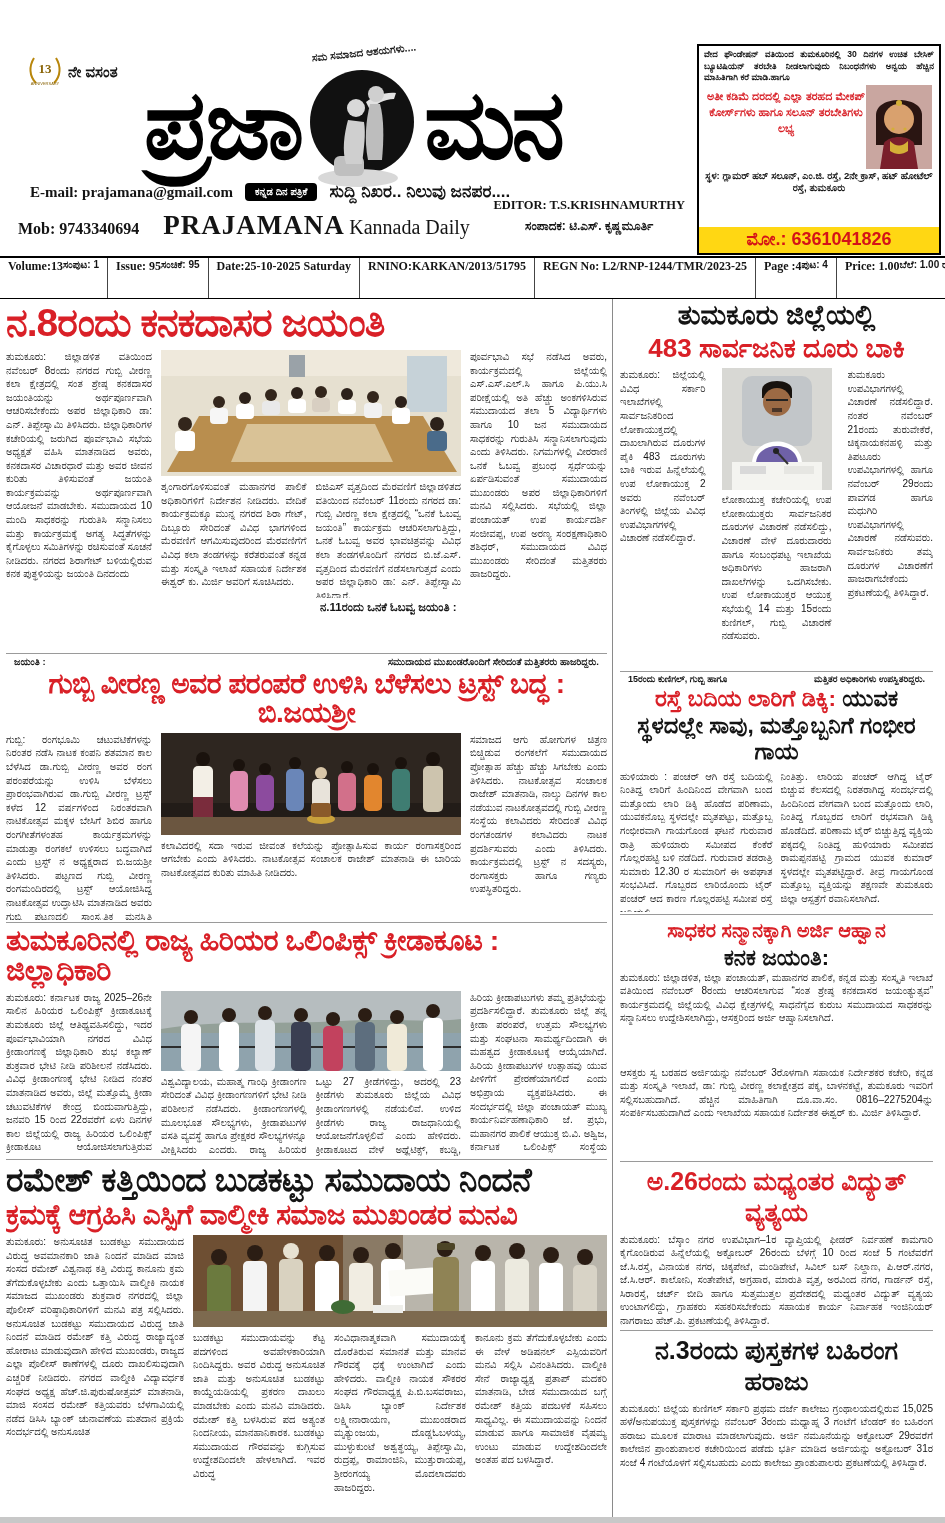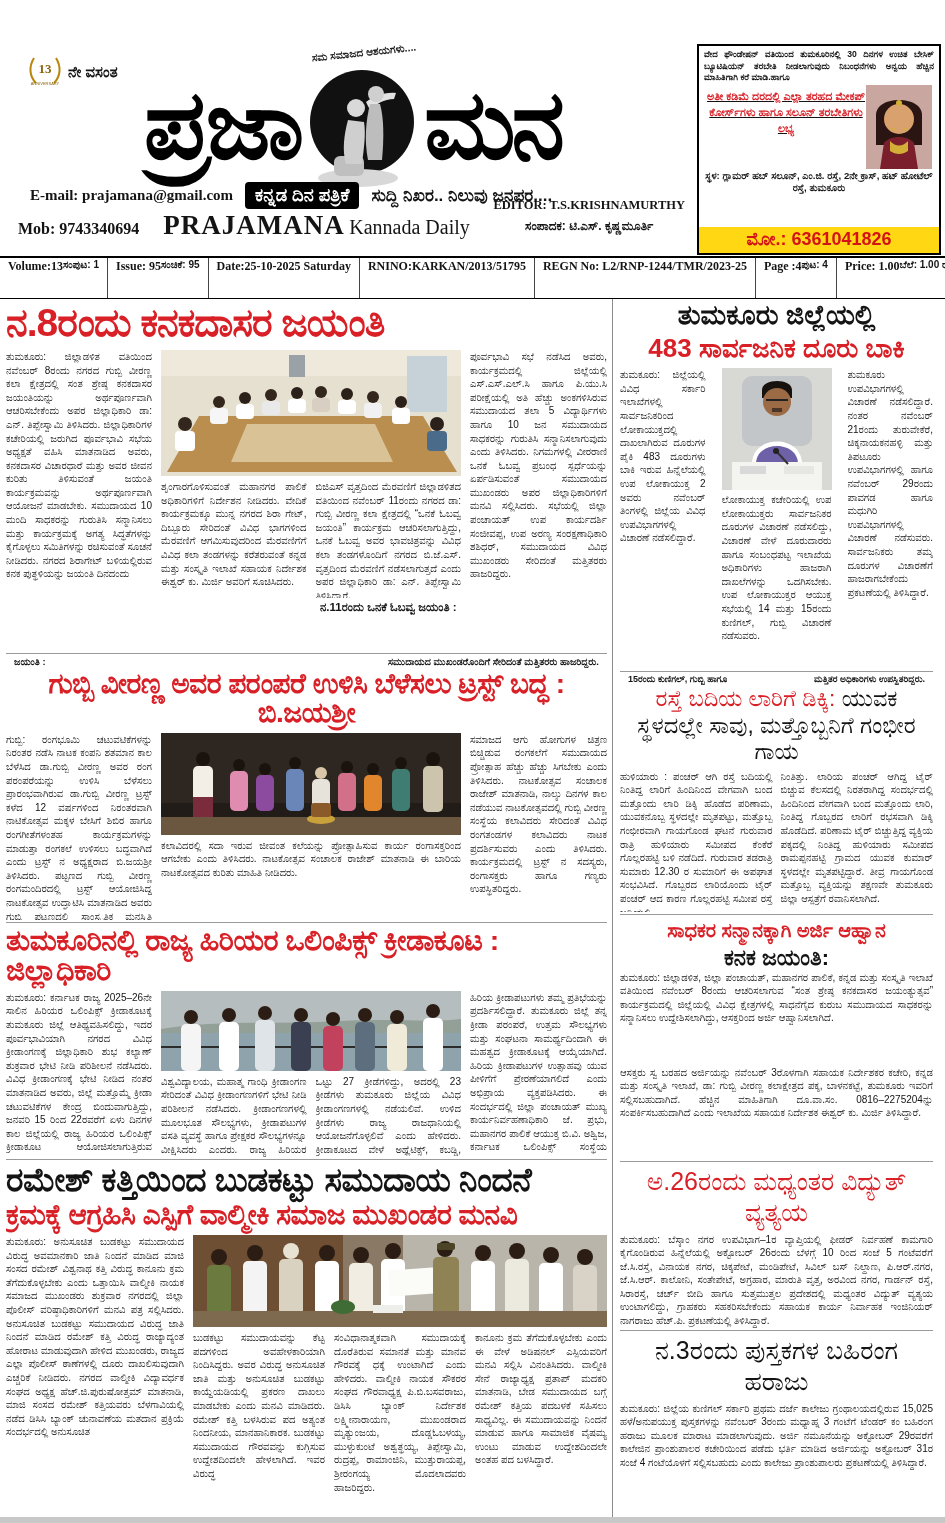--- a/index.html
+++ b/index.html
@@ -8,34 +8,34 @@
   
   .masthead{position:relative;height:256px;}
   .anniv{position:absolute;left:28px;top:52px;display:flex;align-items:center;gap:6px;}
   .anniv .suffix{font-weight:700;font-size:15px;}
   .title-row{position:absolute;left:10px;top:60px;width:685px;display:flex;align-items:center;justify-content:center;gap:4px;}
   .title-word{font-weight:800;font-size:96px;line-height:1;letter-spacing:-4px;color:#000;}
   .emblem-wrap{position:relative;width:116px;height:130px;flex:0 0 116px;}
   .arc-slogan{position:absolute;top:-14px;left:-40px;width:200px;text-align:center;font-size:10.5px;font-weight:700;color:#222;transform:rotate(-6deg);}
   .mast-mid{position:absolute;top:182px;left:30px;width:660px;display:flex;align-items:center;gap:12px;}
   .email{font-family:"Liberation Serif",serif;font-weight:700;font-size:15px;}
-  .kn-badge{background:#000;color:#fff;font-weight:700;font-size:18px;padding:3px 10px;border-radius:4px;white-space:nowrap;}
+  .kn-badge{background:#000;color:#fff;font-weight:700;font-size:10px;padding:3px 10px;border-radius:4px;white-space:nowrap;}
   .tagline{font-weight:800;font-size:17px;white-space:nowrap;}
   .mast-bottom{position:absolute;top:210px;left:18px;width:672px;display:flex;align-items:baseline;gap:24px;}
   .mob{font-family:"Liberation Serif",serif;font-weight:700;font-size:16px;}
   .name-en{font-family:"Liberation Serif",serif;font-weight:700;font-size:27px;letter-spacing:1px;}
   .name-sub{font-family:"Liberation Serif",serif;font-size:20px;font-weight:400;}
   .editor-block{position:absolute;right:260px;top:198px;text-align:center;}
   .editor-en{font-family:"Liberation Serif",serif;font-weight:700;font-size:12.5px;}
   .editor-kn{font-weight:700;font-size:12px;margin-top:6px;}
   
   .adbox{position:absolute;top:44px;right:4px;width:244px;height:211px;border:2px solid #000;background:#fff;box-sizing:border-box;}
   .ad-head{font-weight:800;font-size:15.5px;text-align:center;padding:2px 2px 3px;border-bottom:1px solid #000;letter-spacing:-0.5px;}
   .ad-body{font-size:8.6px;font-weight:600;text-align:justify;padding:3px 5px 1px;line-height:1.35;}
-  .ad-high-row{display:flex;padding:0 7px;text-decoration:underline;}
+  .ad-high-row{display:flex;padding:0 7px;}
   .ad-high{color:#d81f26;font-weight:800;font-size:11px;line-height:1.45;text-align:center;flex:1;padding-top:4px;}
   .ad-bride{flex:0 0 66px;height:84px;}
   .ad-addr{font-weight:700;font-size:9.6px;text-align:center;line-height:1.3;padding:1px 4px;}
   .ad-phone{background:#ffd713;text-align:center;font-weight:800;font-size:18px;color:#d41318;padding:2px 0 3px;position:absolute;bottom:0;left:0;right:0;}
   
   .infobar{height:40px;border-top:2px solid #000;border-bottom:1.5px solid #000;display:flex;align-items:stretch;}
   .seg{display:flex;flex-direction:row;justify-content:center;text-align:center;padding:1px 8px;border-right:1px solid #444;}
   .seg:last-child{border-right:none;}
   .seg .en{font-family:"Liberation Serif",serif;font-weight:700;font-size:12px;white-space:nowrap;}
   .seg .kn{font-weight:700;font-size:10px;white-space:nowrap;}
@@ -52,22 +52,22 @@
   .subhead{font-weight:800;font-size:11.5px;text-align:center;margin:3px 0;}
   .leadline{font-size:9.5px;font-weight:600;display:flex;justify-content:space-between;padding:0 8px;overflow:hidden;white-space:nowrap;}
   
   .red{color:#d92027;}
   .hl-a1{font-size:39px;font-weight:800;letter-spacing:-1px;margin:2px 0 6px;line-height:1.05;}
   .hl-kicker{font-weight:800;text-align:center;line-height:1.1;}
   .hl-a2{font-size:28px;font-weight:800;letter-spacing:-0.5px;text-align:center;margin:1px 0 5px;line-height:1.05;}
   .hl-a3{font-size:28.5px;font-weight:800;letter-spacing:-0.5px;margin:1px 0 5px;line-height:1.05;}
   .hl-a4-black{font-size:33px;font-weight:800;letter-spacing:-0.5px;margin:1px 0 2px;line-height:1.05;}
   .hl-a4-red{font-size:28px;font-weight:800;letter-spacing:-0.5px;margin:2px 0 6px;line-height:1.05;}
-  .hl-r2{font-size:22.5px;font-weight:400;text-align:center;line-height:1.18;margin:1px 0 4px;}
-  .hl-r45{font-size:25px;font-weight:400;text-align:center;line-height:1.25;margin:2px 0 4px;}
+  .hl-r2{font-size:22.5px;font-weight:700;text-align:center;line-height:1.18;margin:1px 0 4px;}
+  .hl-r45{font-size:25px;font-weight:700;text-align:center;line-height:1.25;margin:2px 0 4px;}
   
   .sec-a1{height:350px;overflow:hidden;}
   .sec-a2{height:264px;overflow:hidden;}
   .sec-a3{height:232px;overflow:hidden;}
   .sec-a4{height:362px;overflow:hidden;}
   .sec-r1{height:368px;overflow:hidden;}
   .sec-r2{height:238px;overflow:hidden;}
   .sec-r3{height:242px;overflow:hidden;}
   .sec-r4{height:164px;overflow:hidden;}
   .sec-r5{height:190px;overflow:hidden;}

